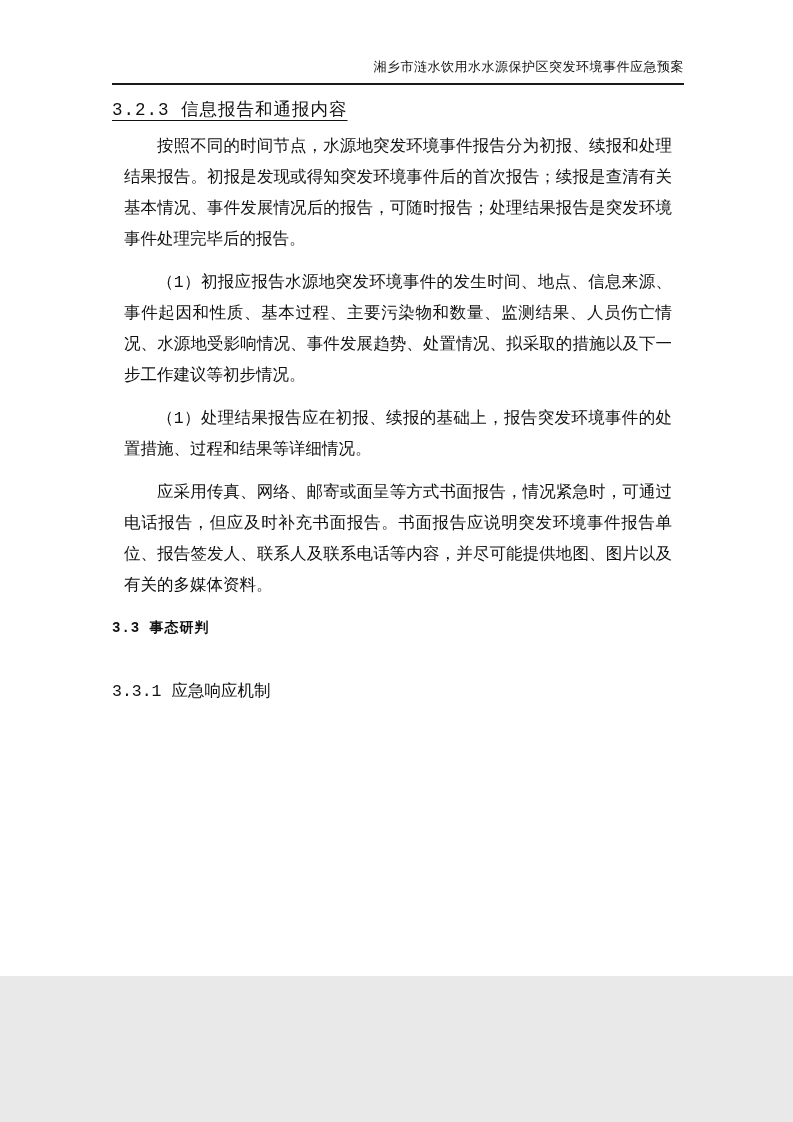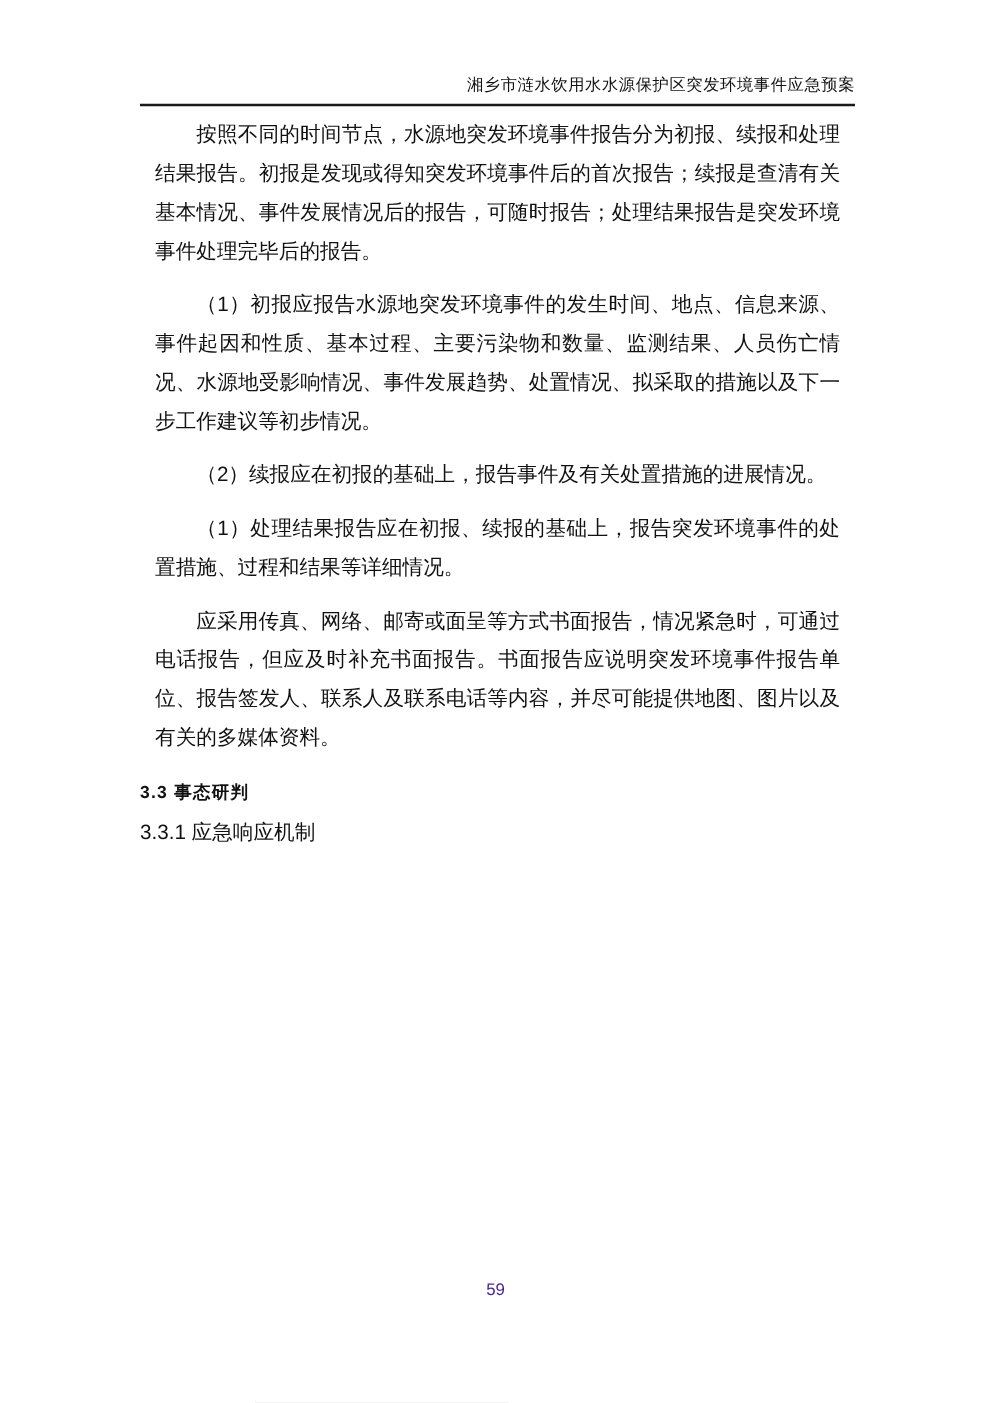--- a/index.html
+++ b/index.html
@@ -3,24 +3,24 @@
 <meta charset="utf-8">
 <style>
   html, body {
     margin: 0;
     padding: 0;
     background: #e9e9e9;
   }
   .page {
     position: relative;
     width: 793px;
-    height: 1122px;
+    height: 976px;
     margin: 0 auto;
     background: #ffffff;
-    font-family: Liberation Sans, sans-serif;
+    font-family: Liberation Mono, monospace;
     color: #111111;
     overflow: hidden;
     box-sizing: border-box;
   }
   .content {
     position: absolute;
     left: 112px;
     width: 572px;
     top: 0;
   }
@@ -54,21 +54,21 @@
     margin-top: 8px;
   }
   .h-chapter {
     margin-top: 8px;
     font-size: 14px;
     font-weight: bold;
     line-height: 30px;
     letter-spacing: 1px;
   }
   .h-minor {
-    margin-top: 7px;
+    margin-top: 38px;
     font-size: 16.5px;
     line-height: 22px;
   }
   .underlined-para {
     margin-top: 7px;
     text-decoration: underline;
     text-decoration-thickness: 1px;
     text-underline-offset: 5px;
   }
   .h-minor-2 {
@@ -88,26 +88,26 @@
   }
 </style>
 </head>
 <body>
 
 <div class="page">
   <div class="content">
 
     <div class="running-header">湘乡市涟水饮用水水源保护区突发环境事件应急预案</div>
 
+    <div class="h-sub">3.2.3 信息报告和通报内容</div>
 
     <p class="para para-first">按照不同的时间节点，水源地突发环境事件报告分为初报、续报和处理结果报告。初报是发现或得知突发环境事件后的首次报告；续报是查清有关基本情况、事件发展情况后的报告，可随时报告；处理结果报告是突发环境事件处理完毕后的报告。</p>
 
     <p class="para">（1）初报应报告水源地突发环境事件的发生时间、地点、信息来源、事件起因和性质、基本过程、主要污染物和数量、监测结果、人员伤亡情况、水源地受影响情况、事件发展趋势、处置情况、拟采取的措施以及下一步工作建议等初步情况。</p>
 
-    <p class="para">（2）续报应在初报的基础上，报告事件及有关处置措施的进展情况。</p>
 
     <p class="para">（1）处理结果报告应在初报、续报的基础上，报告突发环境事件的处置措施、过程和结果等详细情况。</p>
 
     <p class="para">应采用传真、网络、邮寄或面呈等方式书面报告，情况紧急时，可通过电话报告，但应及时补充书面报告。书面报告应说明突发环境事件报告单位、报告签发人、联系人及联系电话等内容，并尽可能提供地图、图片以及有关的多媒体资料。</p>
 
     <div class="h-chapter">3.3 事态研判</div>
 
     <div class="h-minor">3.3.1  应急响应机制</div>
 
 

